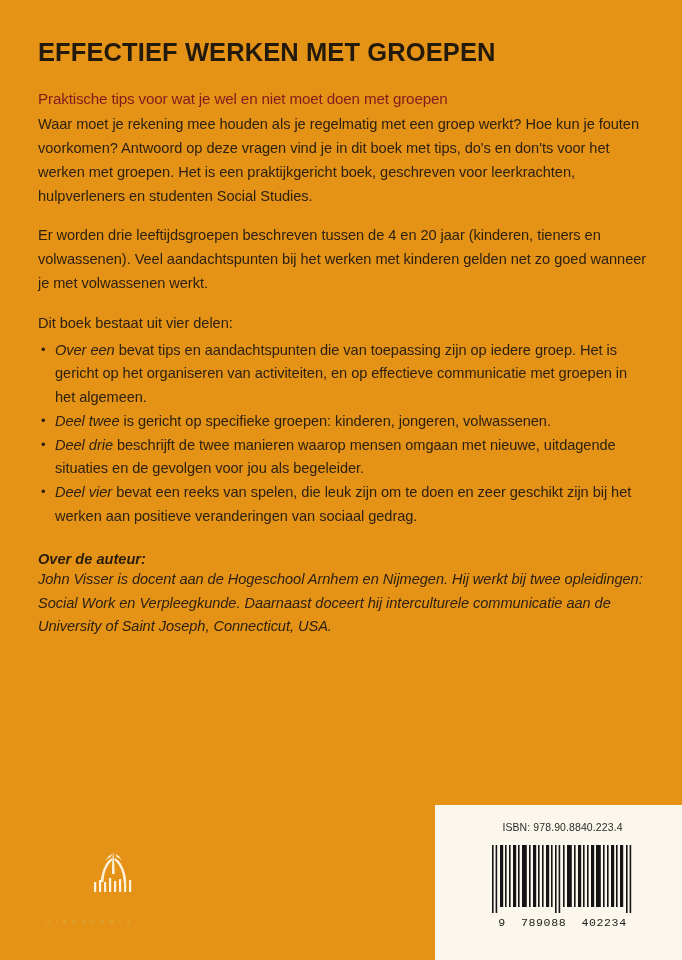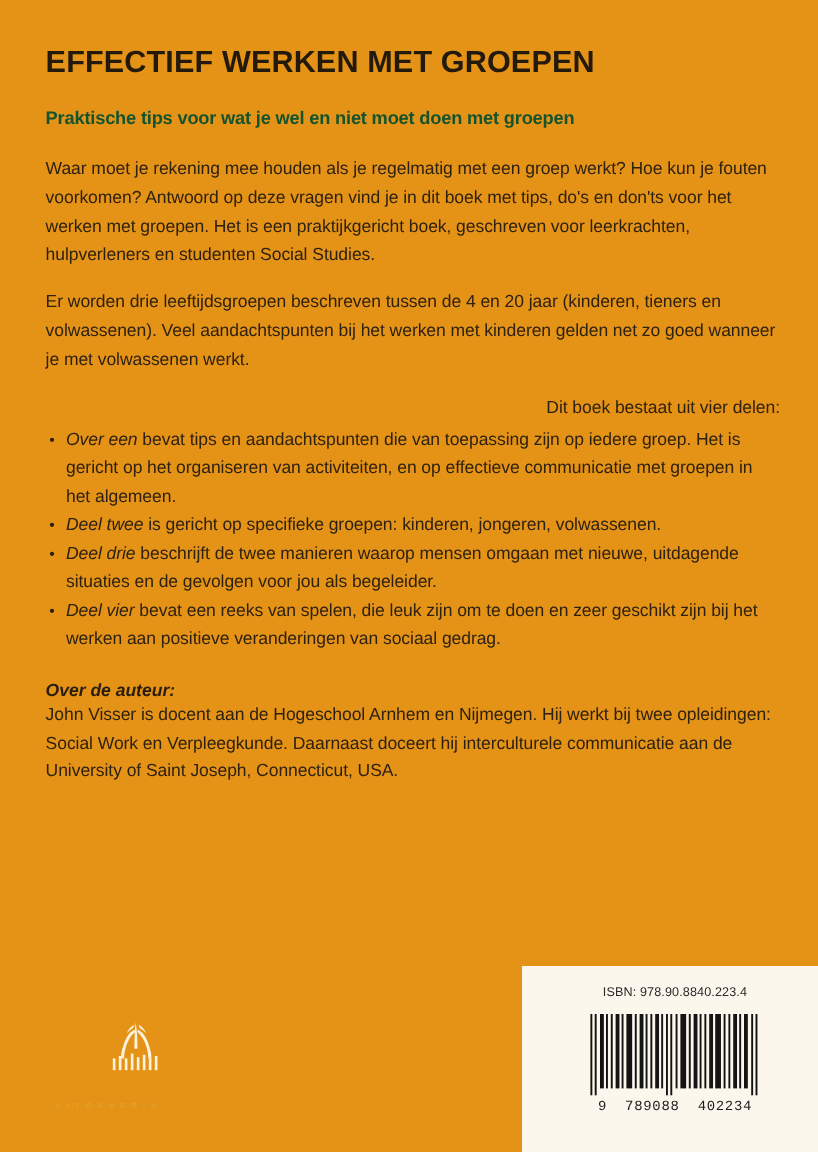--- a/index.html
+++ b/index.html
@@ -30,37 +30,36 @@
     font-size: 25.5px;
     font-weight: bold;
     letter-spacing: 0.1px;
     color: #241a0c;
     line-height: 1.15;
     margin: 0 0 22px 0;
     white-space: nowrap;
   }
   .subtitle {
     font-size: 15.2px;
-    font-weight: bold;
-    color: #14532d;
+    font-weight: normal;
+    color: #7f1d1d;
     line-height: 1.25;
-    margin: 0 0 22px 0;
+    margin: 0 0 5px 0;
     letter-spacing: -0.15px;
     white-space: nowrap;
   }
   .para {
     font-size: 14.6px;
     color: #2e2110;
     line-height: 1.63;
     margin: 0 0 16px 0;
     letter-spacing: -0.05px;
   }
   .para.tight {
     margin-bottom: 3px;
-    text-align: right;
   }
   ul.parts {
     list-style: none;
     margin: 0 0 22px 0;
     padding: 0;
   }
   ul.parts li {
     position: relative;
     padding-left: 17px;
     font-size: 14.6px;
@@ -82,20 +81,21 @@
   }
   .author-head {
     font-size: 14.6px;
     font-weight: bold;
     font-style: italic;
     color: #2a1d0d;
     margin: 16px 0 1px 0;
   }
   .author-body {
     font-size: 14.6px;
+    font-style: italic;
     color: #2e2110;
     line-height: 1.63;
     letter-spacing: -0.05px;
     margin: 0;
   }
 
   
   .logo {
     position: absolute;
     left: 40px;

